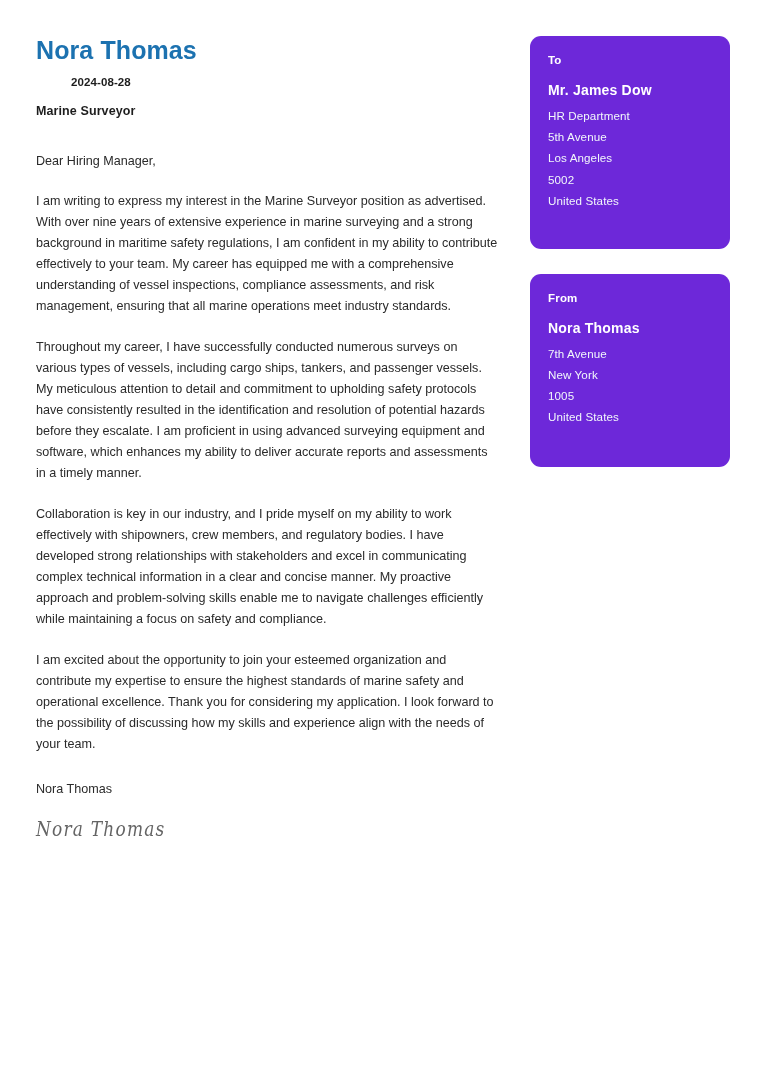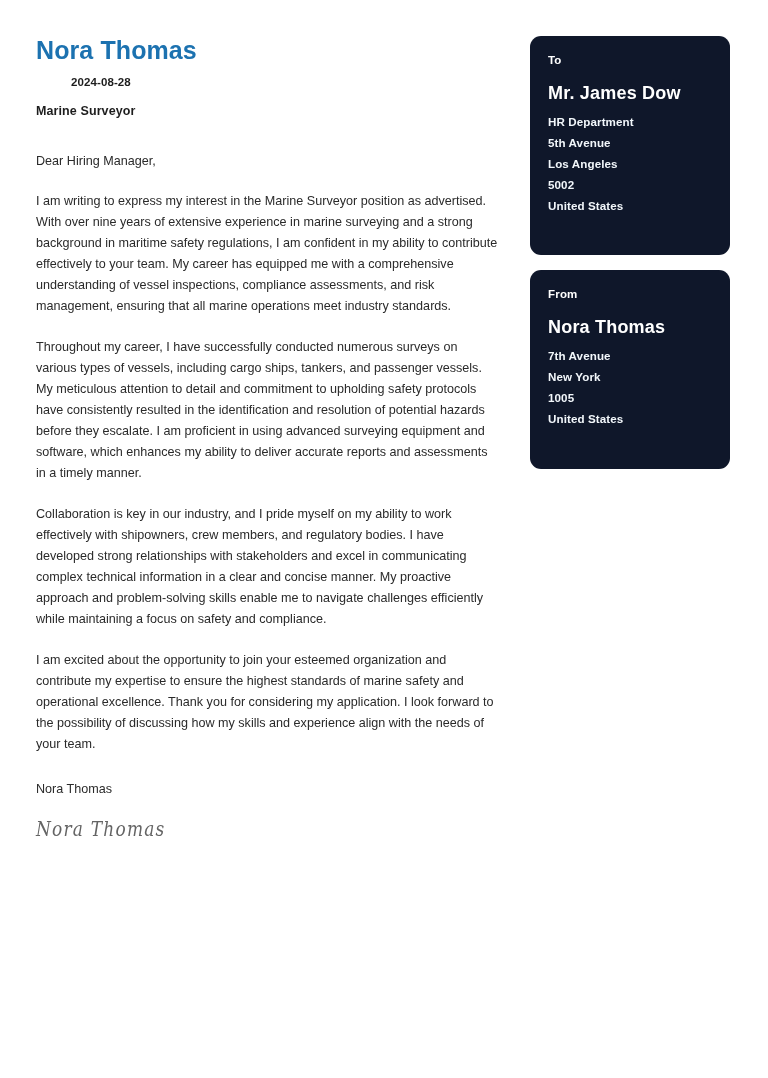--- a/index.html
+++ b/index.html
@@ -99,48 +99,48 @@
 
   
   .sidebar {
     position: absolute;
     left: 530px;
     top: 36px;
     width: 200px;
   }
 
   .info-card {
-    background: #0f172a;
+    background: #6d28d9;
     border-radius: 11px;
     padding: 18px 18px 22px 18px;
     color: #ffffff;
   }
 
-  .info-card + .info-card { margin-top: 15px; }
+  .info-card + .info-card { margin-top: 25px; }
 
   .card-label {
     font-size: 11.5px;
     font-weight: bold;
     color: #ffffff;
     letter-spacing: 0.2px;
     margin-bottom: 14px;
   }
 
   .card-name {
-    font-size: 18px;
+    font-size: 14px;
     font-weight: bold;
     color: #ffffff;
     letter-spacing: 0.2px;
     margin-bottom: 5px;
     line-height: 1.45;
   }
 
   .card-line {
     font-size: 11.6px;
-    font-weight: bold;
+    font-weight: normal;
     color: #f2f7fb;
     line-height: 1.82;
     letter-spacing: 0.1px;
   }
 
   .card-to .card-body { padding-bottom: 16px; }
   .card-from .card-body { padding-bottom: 18px; }
 </style>
 </head>
 <body>

